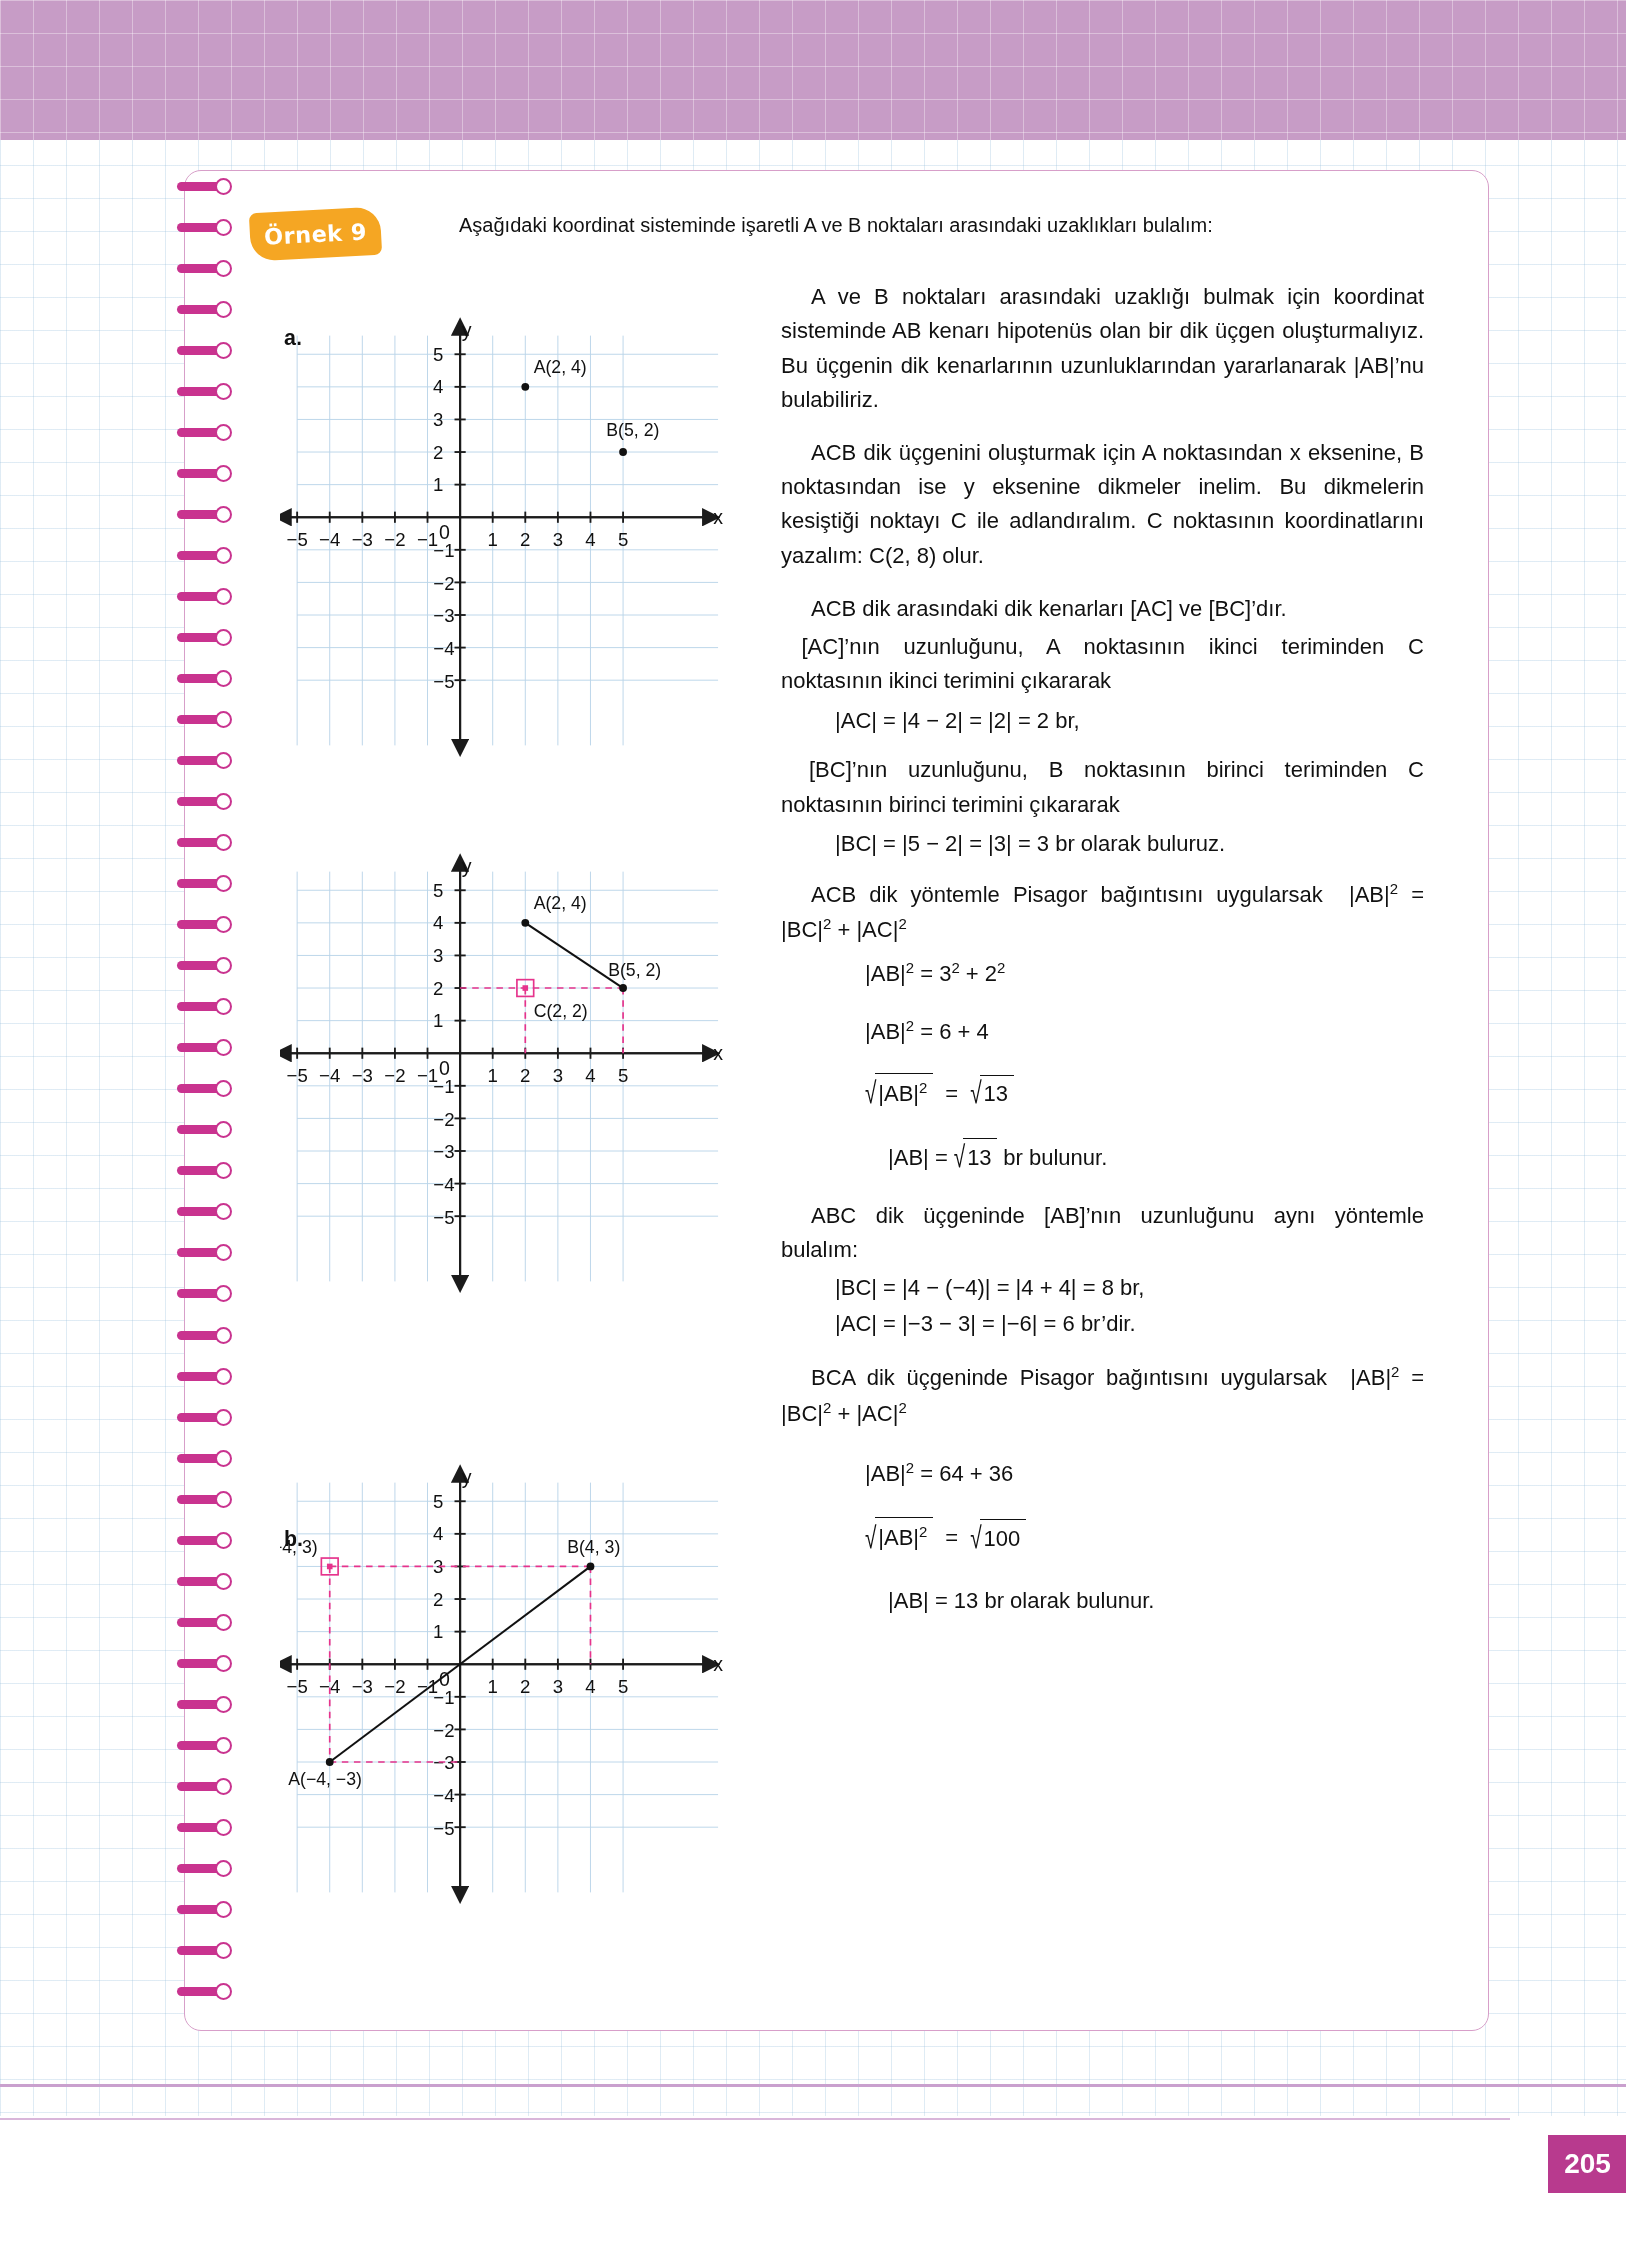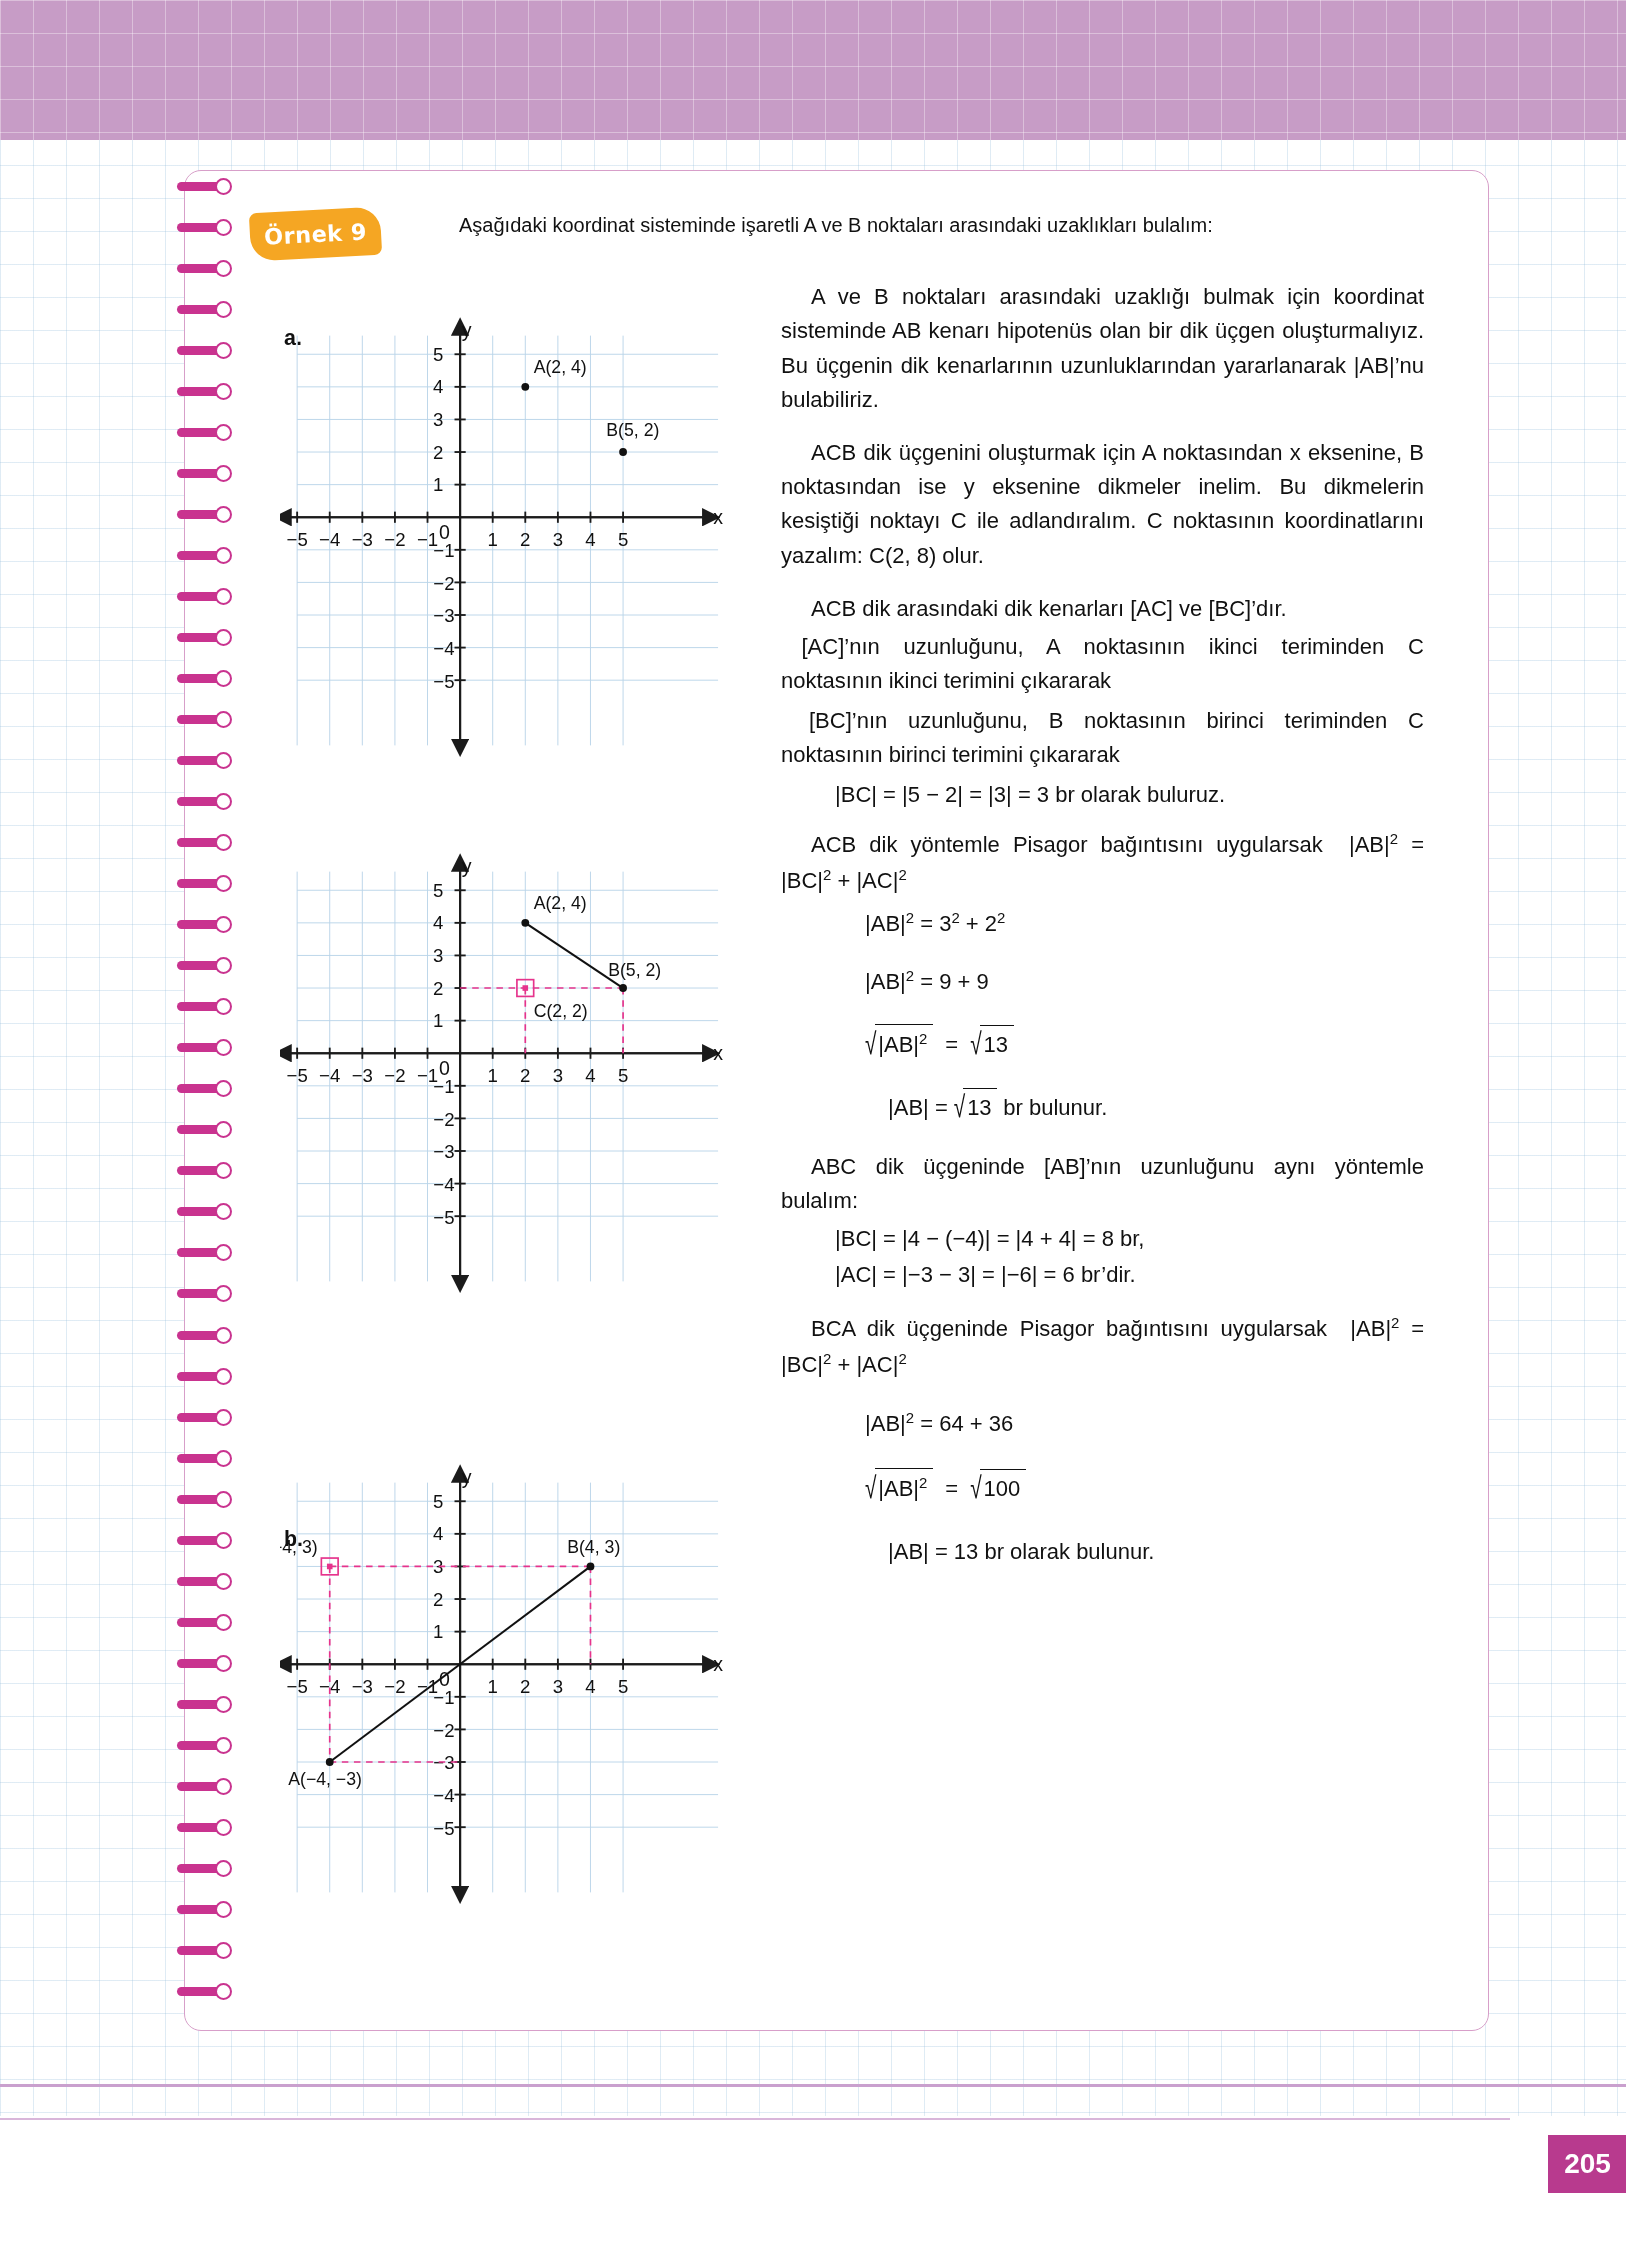--- a/index.html
+++ b/index.html
@@ -547,30 +547,31 @@
   <circle cx="53" cy="320" r="4.2" fill="#111"></circle>
   <text x="48" y="345" text-anchor="middle" font-family="Liberation Sans, sans-serif" font-size="19" fill="#111">A(−4, −3)</text>
 </svg>
 </div>
 
 <div class="rcol">
   <p class="j"><span class="ind"></span><span>A ve B noktaları arasındaki uzaklığı bulmak için koordinat sisteminde AB kenarı hipotenüs olan bir dik üçgen oluşturmalıyız. Bu üçgenin dik kenarlarının uzunluklarından yararlanarak |AB|’nu bulabiliriz.</span></p>
   <p class="j"><span class="ind"></span><span>ACB dik üçgenini oluşturmak için A noktasından x eksenine, B noktasından ise y eksenine dikmeler inelim. Bu dikmelerin kesiştiği noktayı C ile adlandıralım. C noktasının koordinatlarını yazalım: C(2, 8) olur.</span></p>
   <p class="j" style="margin-bottom:3.7px"><span class="ind"></span><span>ACB dik arasındaki dik kenarları [AC] ve [BC]’dır.</span></p>
   <p class="j" style="margin-bottom:5.6px"><span style="display:inline-block;width:20.5px"></span><span>[AC]’nın uzunluğunu, A noktasının ikinci teriminden C noktasının ikinci terimini çıkararak</span></p>
+  <div class="eq i1">|AC| = |4 − 2| = |2| = 2 br,</div>
   <p class="j" style="margin-bottom:5.6px"><span style="display:inline-block;width:28px"></span><span>[BC]’nın uzunluğunu, B noktasının birinci teriminden C noktasının birinci terimini çıkararak</span></p>
   <div class="eq i1">|BC| = |5 − 2| = |3| = 3 br olarak buluruz.</div>
   <p class="j" style="margin-bottom:7.5px"><span class="ind"></span><span>ACB dik yöntemle Pisagor bağıntısını uygularsak</span>&nbsp;&nbsp;<span>|AB|</span><sup>2</sup><span> = |BC|</span><sup>2</sup><span> + |AC|</span><sup>2</sup></p>
 
   <div class="eq i2">
     <span>|AB|</span><sup>2</sup><span> = 3</span><sup>2</sup><span> + 2</span><sup>2</sup>
   </div>
 
   <div class="eq i2" style="margin-top:22.4px">
-    <span>|AB|</span><sup>2</sup><span> = 9 + 9</span>
+    <span>|AB|</span><sup>2</sup><span> = 6 + 4</span>
   </div>
 
   <div class="eq i2" style="margin-top:24px">
     <span class="radsign">√</span><span class="sq"><span>|AB|</span><sup>2</sup></span>
     <span>&nbsp;=&nbsp;</span>
     <span class="radsign">√</span><span class="sq">13</span>
   </div>
 
   <div class="eq i3" style="margin-top:26px">
     <span>|AB| = </span><span class="radsign">√</span><span class="sq">13</span><span> br bulunur.</span>

